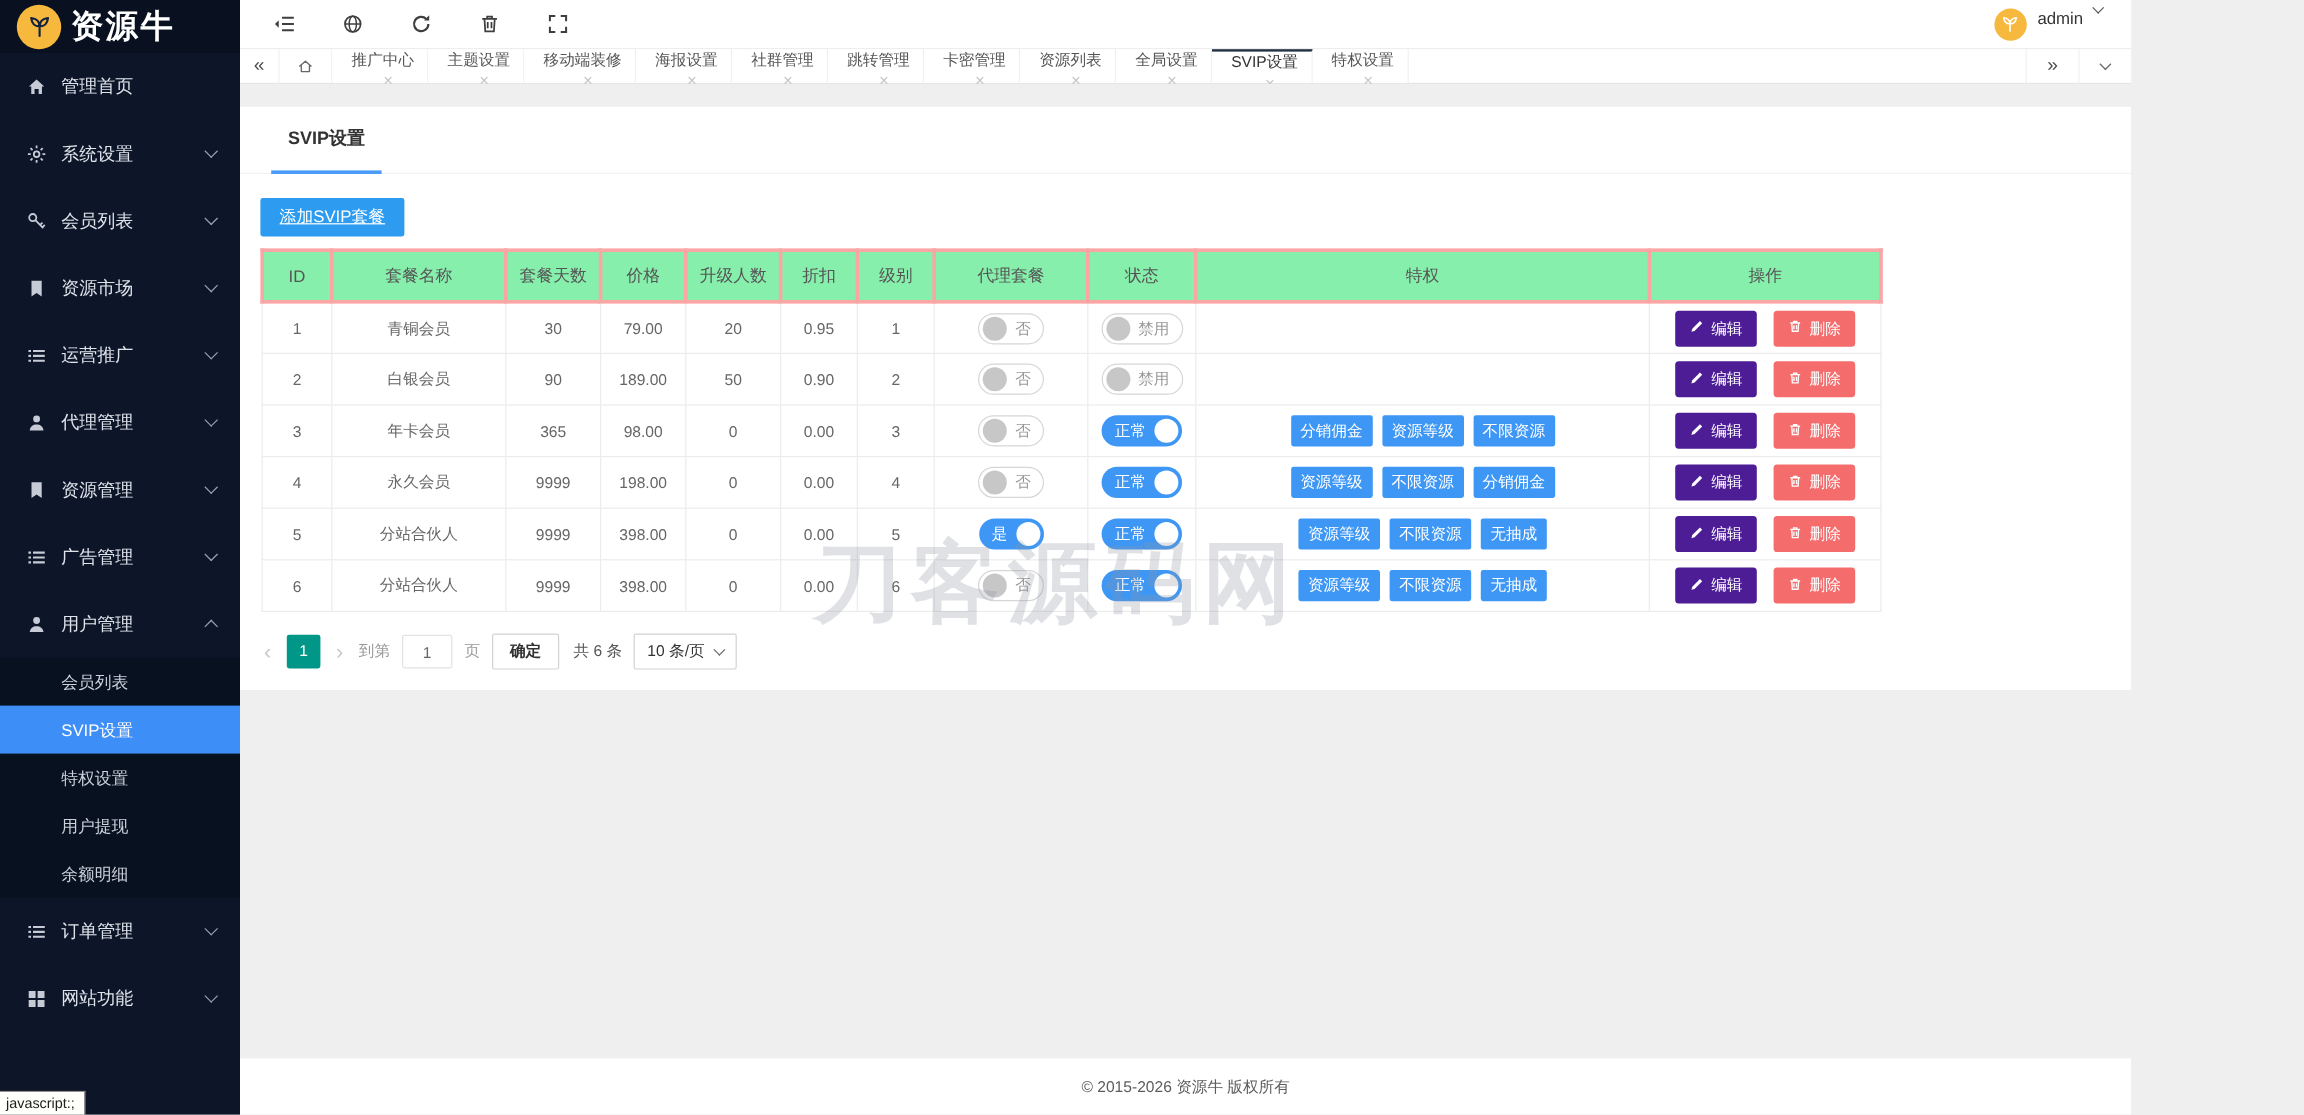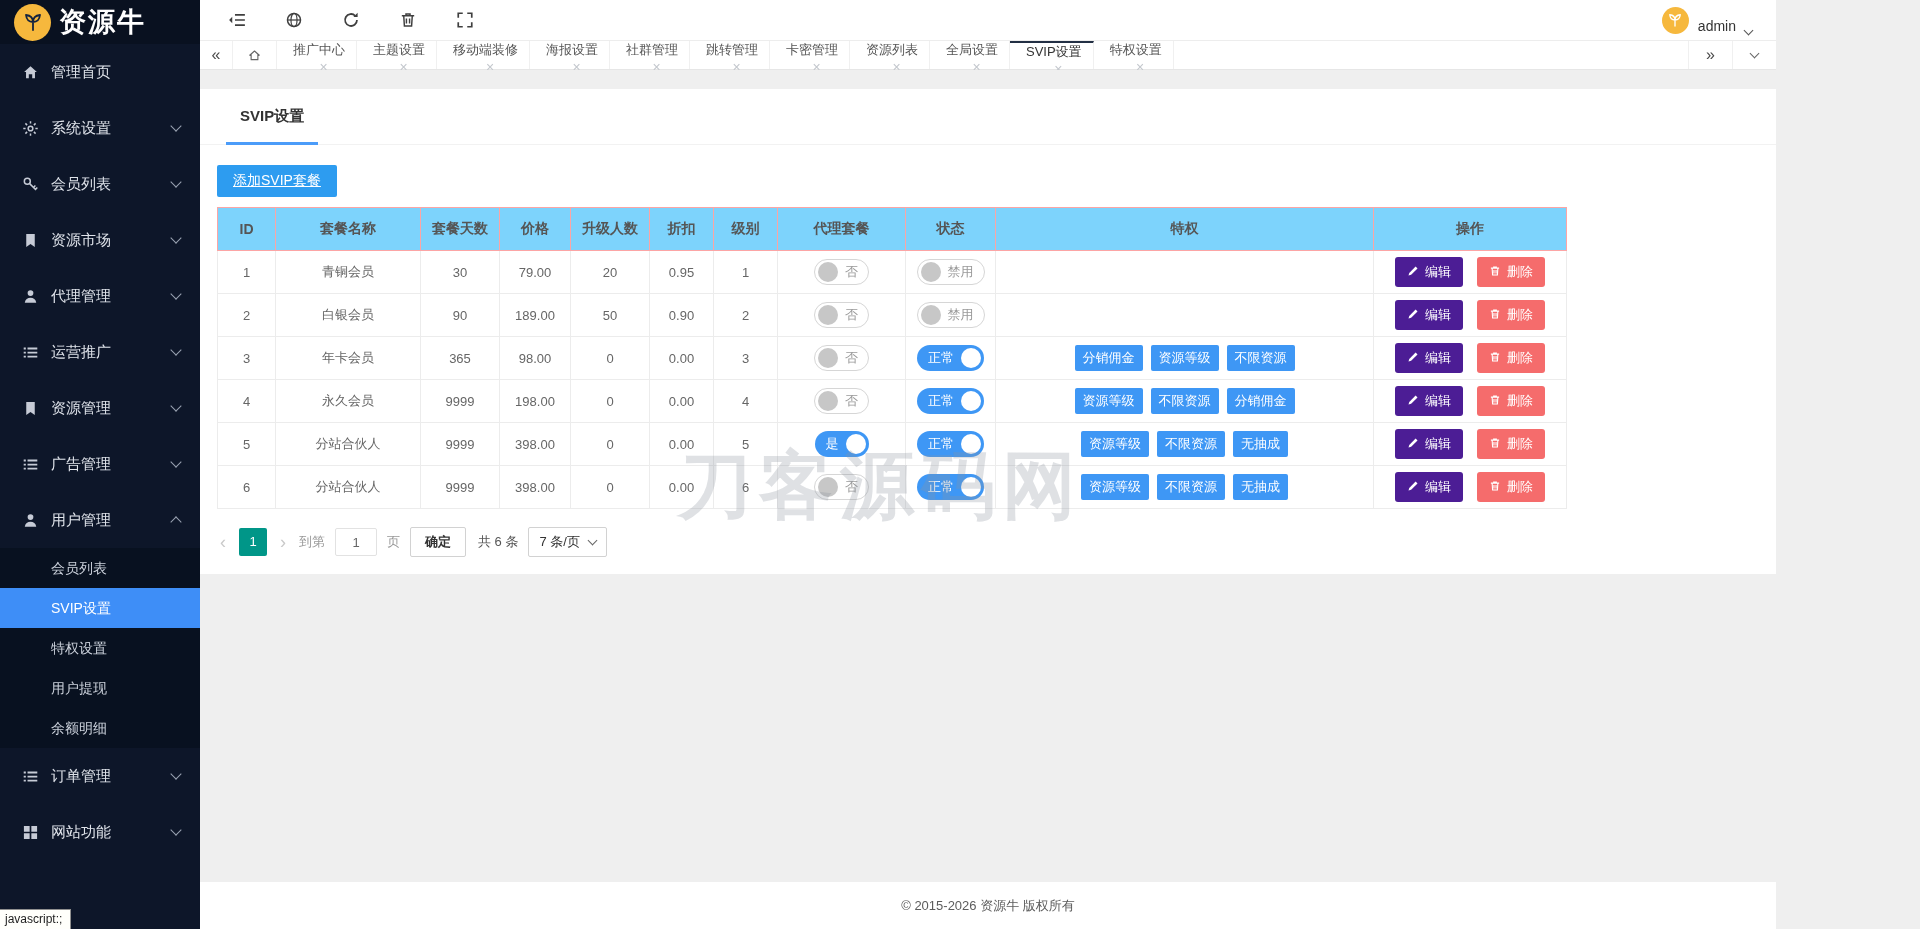--- a/index.html
+++ b/index.html
@@ -25,21 +25,21 @@
 
   
   .right { flex:1; display:flex; flex-direction:column; height:929px; }
 
   
   .topbar { height:41px; background:#fff; border-bottom:1px solid #ededed; display:flex; align-items:center; padding:0 24px 0 28px; }
   .tb-icons { display:flex; align-items:center; gap:39px; }
   .tb-icon { width:18px; height:18px; color:#3f3f3f; cursor:pointer; display:inline-flex; }
   .tb-icon svg { width:18px; height:18px; }
   .tb-spacer { flex:1; }
-  .tb-user { display:flex; align-items:flex-end; gap:9px; cursor:pointer; }
+  .tb-user { display:flex; align-items:flex-start; gap:9px; cursor:pointer; }
   .avatar { width:27px; height:27px; border-radius:50%; background:#f6b83d; display:flex; align-items:center; justify-content:center; }
   .avatar svg { width:18px; height:18px; }
   .tb-username { font-size:14px; color:#333; }
   .chev-dark { width:7px; height:7px; border-right:1.4px solid #555; border-bottom:1.4px solid #555; transform:rotate(45deg); margin-top:-4px; }
 
   
   .tabbar { height:29px; background:#fff; border-bottom:1px solid #e6e6e6; display:flex; align-items:stretch; }
   .tab-ctrl { width:33px; display:flex; align-items:center; justify-content:center; color:#4a4a4a; font-size:16px; border-right:1px solid #f0f0f0; cursor:pointer; }
   .tab-home { width:44px; display:flex; align-items:center; justify-content:center; color:#666; border-right:1px solid #f0f0f0; cursor:pointer; }
   .tab-home svg { width:15px; height:15px; }
@@ -51,21 +51,21 @@
   .chev-tab { width:7px; height:7px; border-right:1.4px solid #666; border-bottom:1.4px solid #666; transform:rotate(45deg); margin-top:-4px; }
 
   
   .main { flex:1; background:#efefef; position:relative; overflow:hidden; }
   .card { margin-top:19px; background:#fff; padding-bottom:17px; position:relative; }
   .card-tabs { height:56px; border-bottom:1px solid #f2f2f2; }
   .card-tab-item { display:inline-block; margin-left:26px; line-height:53px; padding:0 14px; font-size:15px; font-weight:700; color:#333; border-bottom:3px solid #4b9cf9; cursor:pointer; }
   .add-btn { display:inline-block; margin:20px 0 0 17px; height:32px; padding:0 16px; background:#2d9cf0; color:#fff; font-size:14px; border:none; border-radius:2px; cursor:pointer; font-family:inherit;text-decoration:underline; }
 
   table.grid { margin:10px 17px 0 17px; width:1349px; border-collapse:collapse; table-layout:fixed; background:#fff; }
-  table.grid th { height:43px; background:#7dd3fc; border:1px solid #fca5a5; font-size:14px; font-weight:700; color:#555; text-align:center; }
+  table.grid th { height:43px; background:#86efac; border:3px solid #fca5a5; font-size:14px; font-weight:400; color:#555; text-align:center; }
   table.grid td { height:43px; border:1px solid #ececec; font-size:13px; color:#666; text-align:center; }
 
   .switch { display:inline-flex; align-items:center; height:26px; border-radius:14px; font-size:13px; vertical-align:middle; cursor:pointer; }
   .switch.off { border:1px solid #d6d6d6; background:#fff; color:#999; padding:0 10px 0 3px; }
   .switch.off .knob { width:20px; height:20px; border-radius:50%; background:#c7c7c7; margin-right:7px; }
   .switch.on { background:#3e97f5; color:#fff; padding:0 3px 0 11px; }
   .switch.on .knob { width:20px; height:20px; border-radius:50%; background:#fff; margin-left:7px; }
 
   .tag { display:inline-block; background:#3e97f5; color:#fff; font-size:13px; height:26px; line-height:26px; padding:0 8px; border-radius:2px; margin:2px 4px; }
 
@@ -137,34 +137,34 @@
             <svg viewBox="0 0 16 16">
               <path d="M4 1.8h8v12.4L8 11.4l-4 2.8z" fill="currentColor"></path>
             </svg>
           </span>
           <span class="nav-label">资源市场</span>
           <span class="chev"></span>
         </div>
         <div class="nav-item">
           <span class="nv-icon">
             <svg viewBox="0 0 16 16">
+              <path d="M1.6 3.4h2v1.7h-2zM1.6 7.2h2v1.7h-2zM1.6 11h2v1.7h-2zM5.2 3.4h9.2v1.7H5.2zM5.2 7.2h9.2v1.7H5.2zM5.2 11h9.2v1.7H5.2z" fill="currentColor"></path>
+            </svg>
+          </span>
+          <span class="nav-label">运营推广</span>
+          <span class="chev"></span>
+        </div>
+        <div class="nav-item">
+          <span class="nv-icon">
+            <svg viewBox="0 0 16 16">
               <circle cx="8" cy="4.8" r="2.7" fill="currentColor"></circle>
               <path d="M2.6 13.8c.4-3.1 2.6-4.6 5.4-4.6s5 1.5 5.4 4.6z" fill="currentColor"></path>
             </svg>
           </span>
           <span class="nav-label">代理管理</span>
-          <span class="chev"></span>
-        </div>
-        <div class="nav-item">
-          <span class="nv-icon">
-            <svg viewBox="0 0 16 16">
-              <path d="M1.6 3.4h2v1.7h-2zM1.6 7.2h2v1.7h-2zM1.6 11h2v1.7h-2zM5.2 3.4h9.2v1.7H5.2zM5.2 7.2h9.2v1.7H5.2zM5.2 11h9.2v1.7H5.2z" fill="currentColor"></path>
-            </svg>
-          </span>
-          <span class="nav-label">运营推广</span>
           <span class="chev"></span>
         </div>
         <div class="nav-item">
           <span class="nv-icon">
             <svg viewBox="0 0 16 16">
               <path d="M4 1.8h8v12.4L8 11.4l-4 2.8z" fill="currentColor"></path>
             </svg>
           </span>
           <span class="nav-label">资源管理</span>
           <span class="chev"></span>
@@ -539,21 +539,21 @@
         <div class="pagination">
           <span class="pg-arrow">‹</span>
           <span class="page-num">1</span>
           <span class="pg-arrow">›</span>
           <span class="pg-text">到第</span>
           <input class="goto-input" value="1" style="">
           <span class="pg-text">页</span>
           <button class="confirm-btn">确定</button>
           <span class="pg-total">共 6 条</span>
           <span class="page-size">
-            <span>7 条/页</span>
+            <span>10 条/页</span>
             <span class="chev-tab"></span>
           </span>
         </div>
 
         <div class="watermark">刀客源码网</div>
       </div>
 
       <div class="footer">
         <span>© 2015-2026 资源牛 版权所有</span>
       </div>

